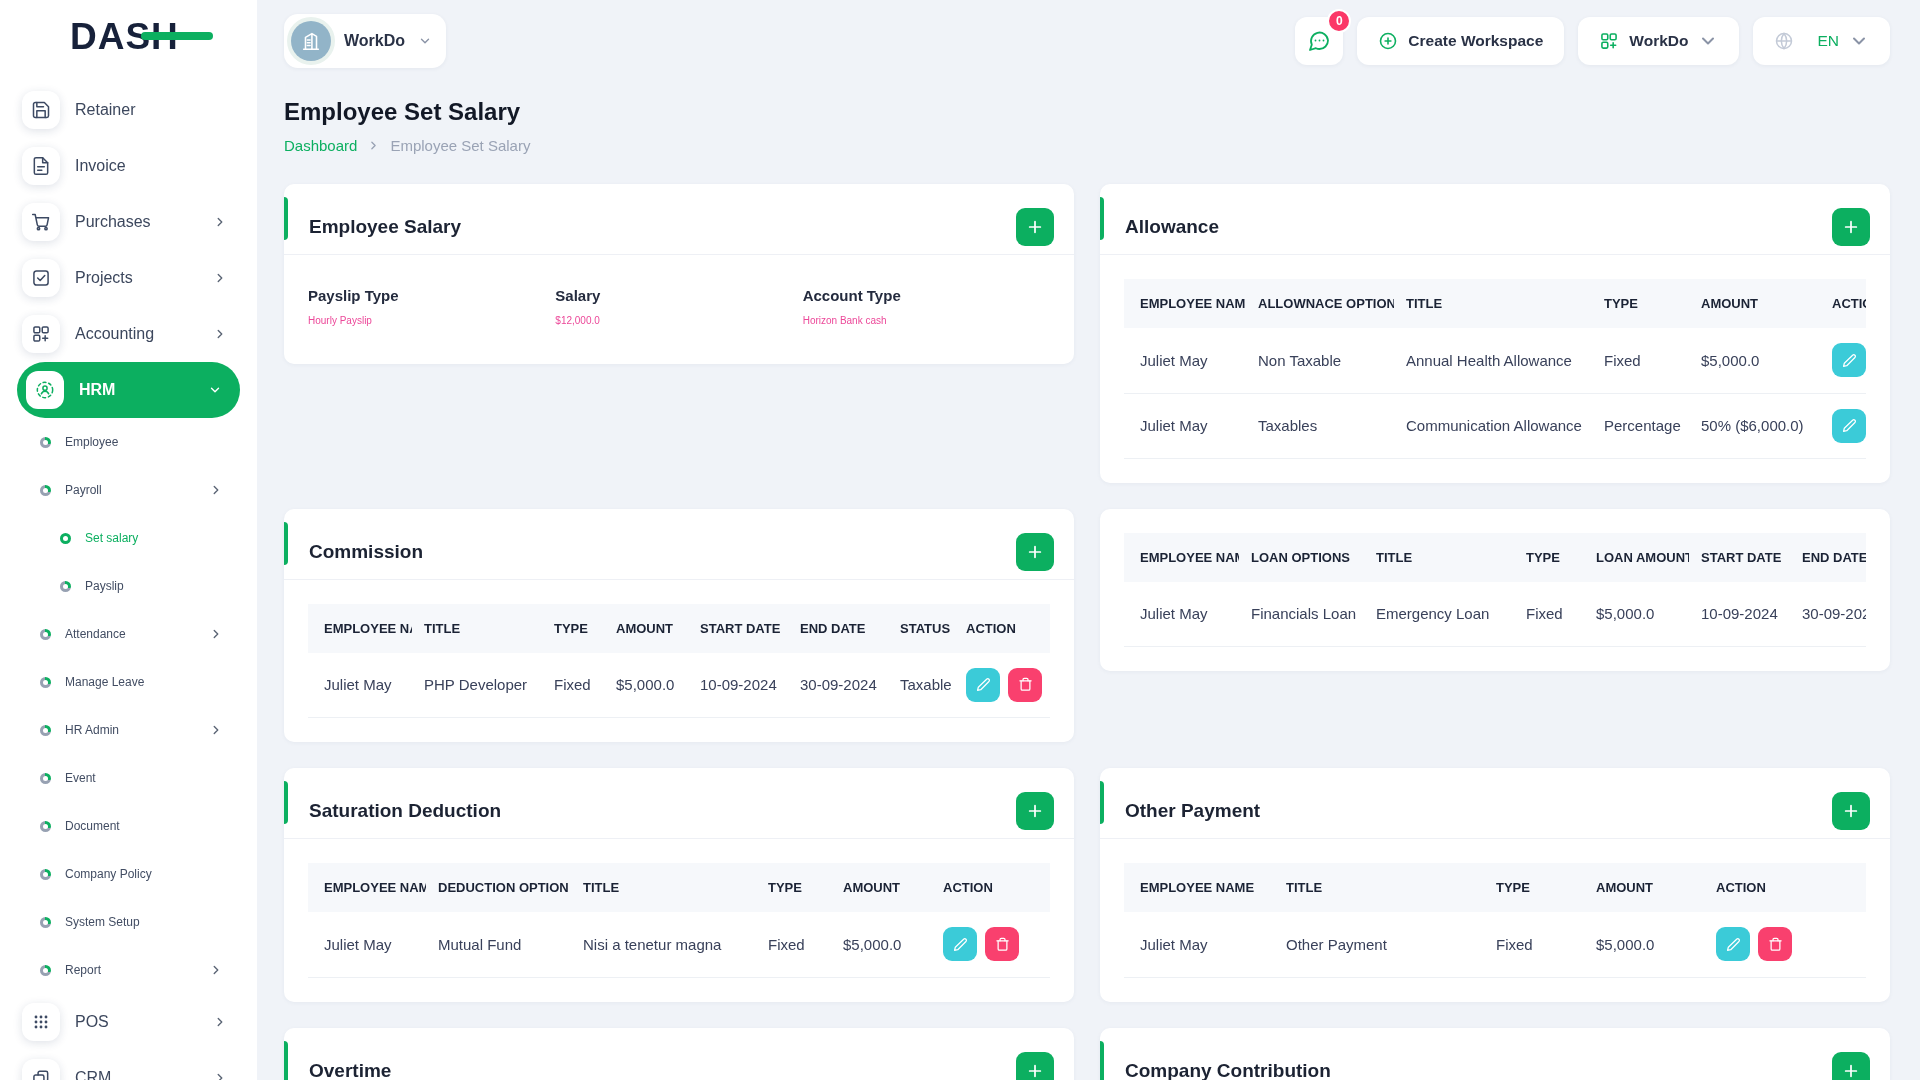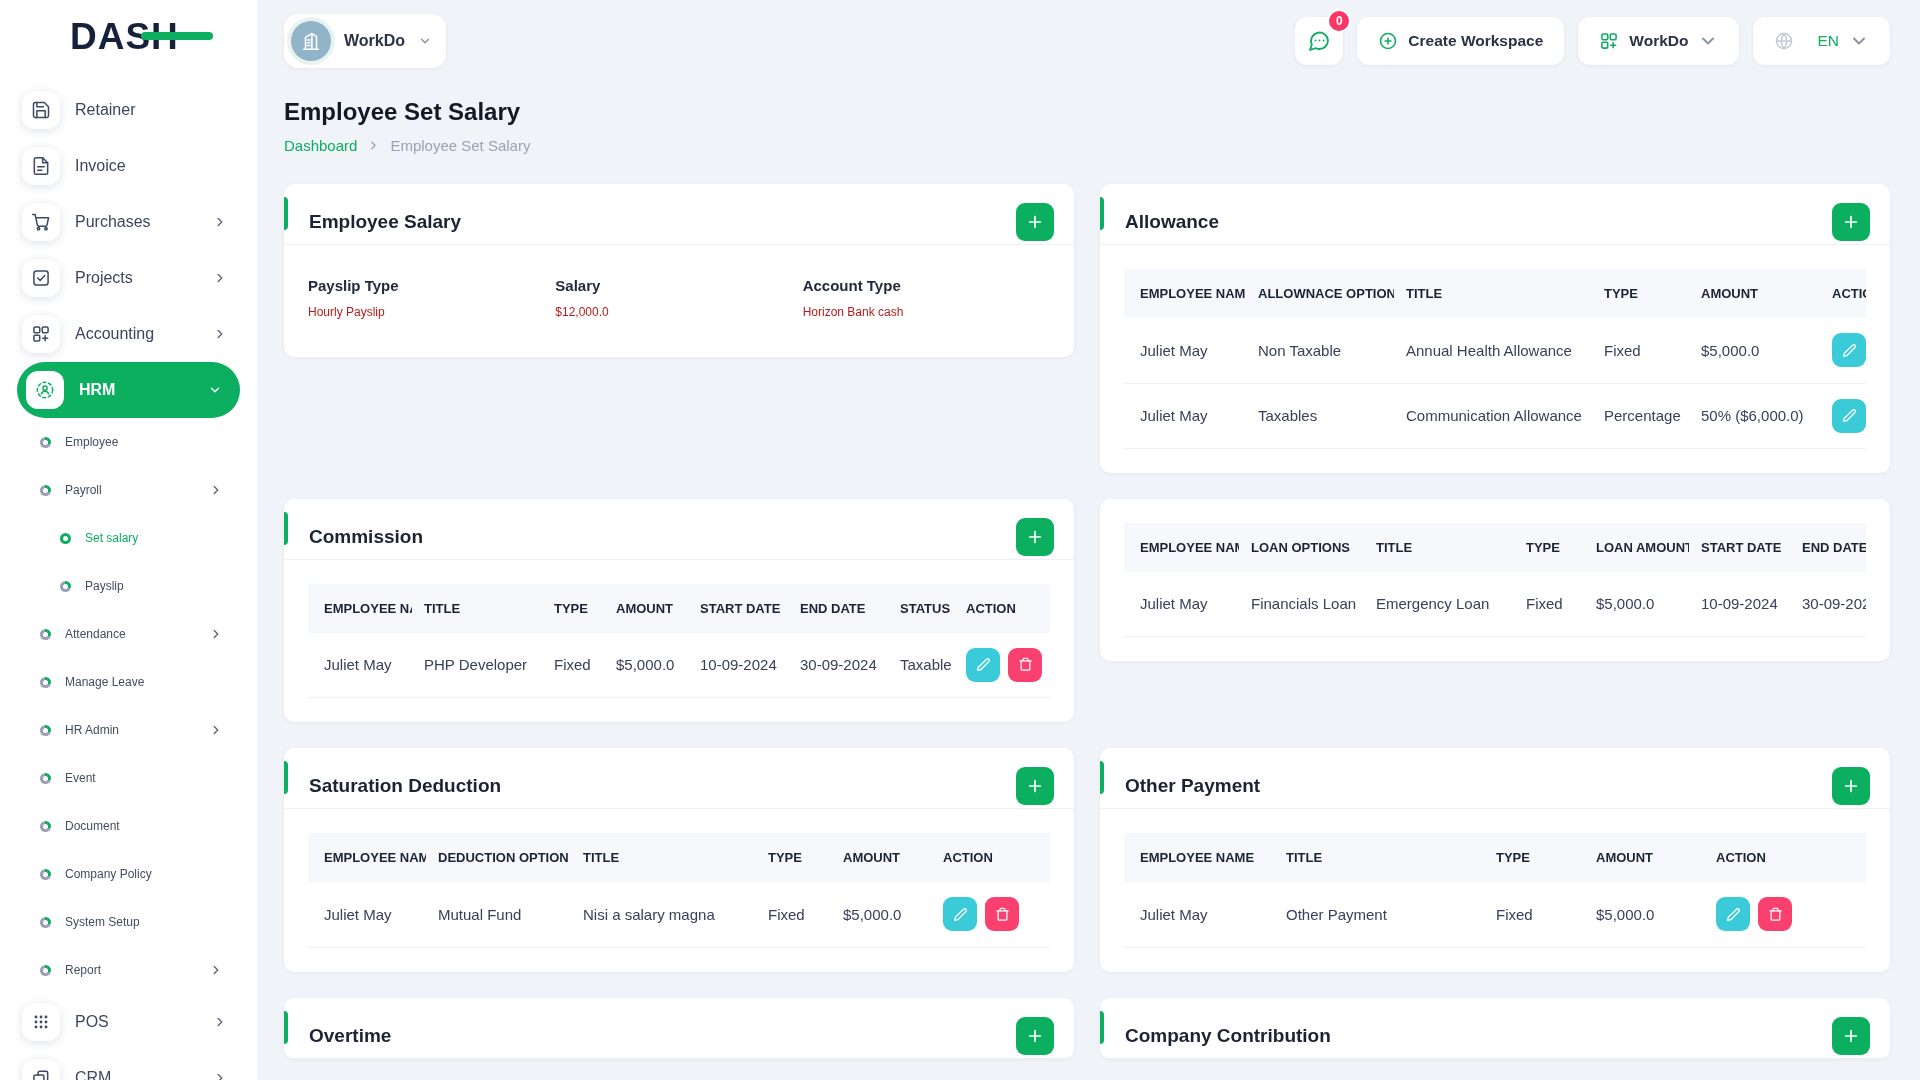--- a/index.html
+++ b/index.html
@@ -74,32 +74,32 @@
   .page-title { margin:0; font-size:24px; font-weight:700; color:#121826; }
   .breadcrumb { display:flex; align-items:center; gap:10px; margin-top:11px; font-size:15px; }
   .breadcrumb a { color:var(--green); text-decoration:none; cursor:pointer; }
   .bc-sep { color:#98a1b3; display:flex; } .bc-sep svg { width:13px; height:13px; }
   .bc-cur { color:#9aa3b5; }
 
   .grid { margin-top:30px; display:grid; grid-template-columns:1fr 1fr; column-gap:26px;
     row-gap:26px; align-items:start; }
   .card { background:#fff; border-radius:10px; box-shadow:0 1px 4px rgba(32,52,94,.05);
     overflow:hidden; position:relative; }
-  .card-head { display:flex; align-items:center; height:61px; padding:16px 20px 0 25px;
+  .card-head { display:flex; align-items:center; height:71px; padding:16px 20px 0 25px;
     border-bottom:1px solid #eef0f5; position:relative; }
   .card-head::before { content:""; position:absolute; left:0; top:13px; bottom:14px; width:4px;
     background:var(--green); border-radius:0 4px 4px 0; }
   .card-title { font-size:19px; font-weight:700; color:#1c2333; margin:0; }
   .add-btn { margin-left:auto; width:38px; height:38px; border:none; border-radius:9px;
     background:var(--green); color:#fff; display:grid; place-items:center; cursor:pointer; }
   .add-btn svg { width:16px; height:16px; }
   .card-body { padding:24px; }
   .kv-grid { display:grid; grid-template-columns:1fr 1fr 1fr; padding:8px 0 14px; }
   .kv label { font-size:15px; font-weight:700; color:#242b3e; display:block; margin-bottom:11px; }
-  .kv div { font-size:12px; color:#b91c1c; }
+  .kv div { font-size:10px; color:#ec4899; }
 
   .table-wrap { overflow:hidden; }
   table { border-collapse:collapse; table-layout:fixed; }
   thead tr { background:#f6f8fb; }
   th { font-size:13px; font-weight:700; color:#1b2335; text-align:left; padding:17px 12px;
     white-space:nowrap; overflow:hidden; }
   td { font-size:15px; color:#39415a; padding:0 12px; height:65px;
     border-bottom:1px solid #edf0f4; white-space:nowrap; overflow:hidden; vertical-align:middle; }
   th:first-child, td:first-child { padding-left:16px; }
   .actions { display:flex; gap:8px; }
@@ -652,21 +652,21 @@
                       <th>TITLE</th>
                       <th>TYPE</th>
                       <th>AMOUNT</th>
                       <th>ACTION</th>
                     </tr>
                   </thead>
                   <tbody>
                     <tr>
                       <td>Juliet May</td>
                       <td>Mutual Fund</td>
-                      <td>Nisi a salary magna</td>
+                      <td>Nisi a tenetur magna</td>
                       <td>Fixed</td>
                       <td>$5,000.0</td>
                       <td>
                         <div class="actions">
                           <button class="act-btn act-edit">
                             <span style="display:flex">
                               <svg viewBox="0 0 24 24" fill="none" stroke="currentColor" stroke-width="1.8" stroke-linecap="round" stroke-linejoin="round">
                                 <path d="M17 3.5a2.6 2.6 0 1 1 3.7 3.7L7.6 20.3 2.5 21.5l1.2-5.1z" stroke-width="2"></path>
                               </svg>
                             </span>

